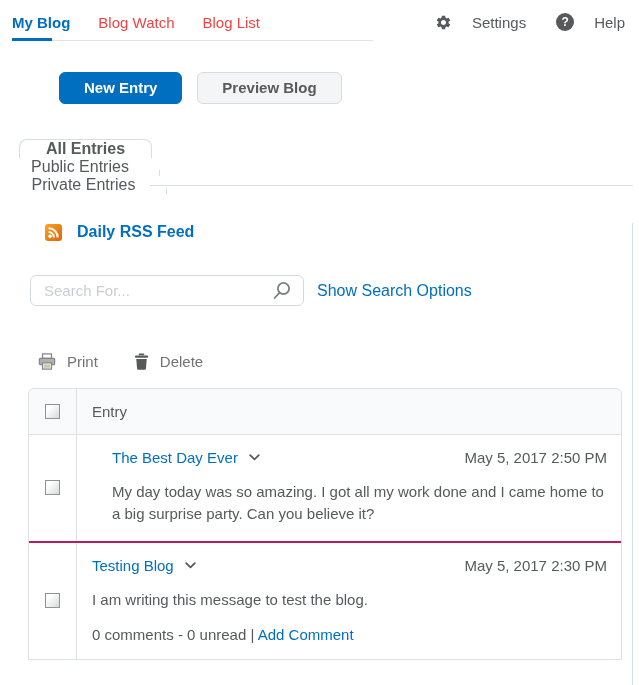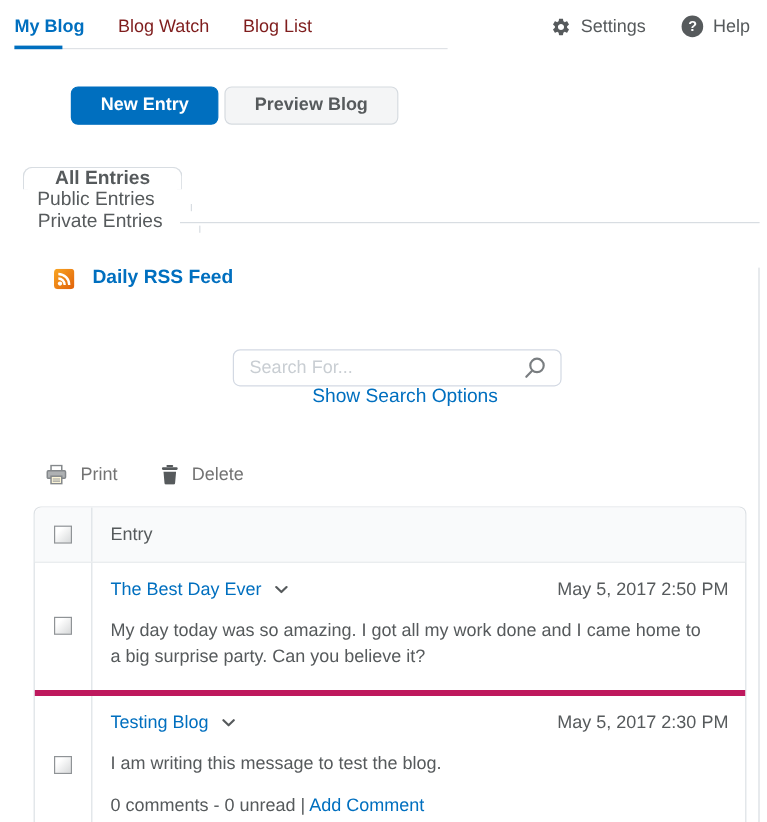--- a/index.html
+++ b/index.html
@@ -3,64 +3,64 @@
 <meta charset="utf-8">
 <style>
   html,body{margin:0;padding:0;}
   body{
     width:639px;height:685px;overflow:hidden;background:#ffffff;
     font-family:"Liberation Sans","DejaVu Sans",sans-serif;
     color:#565a5c;-webkit-font-smoothing:antialiased;
   }
   
   .topnav{display:flex;align-items:center;padding:13px 14px 0 12px;}
-  .nav-item{font-size:15px;color:#7f1d1d;margin-right:28px;cursor:pointer;white-space:nowrap;}
+  .nav-item{font-size:15px;color:#ef4444;margin-right:28px;cursor:pointer;white-space:nowrap;}
   .nav-item.active{color:#006fbf;font-weight:bold;}
   .nav-right{margin-left:auto;display:flex;align-items:center;gap:30px;}
-  .nav-util{display:flex;align-items:center;gap:8px;font-size:15px;color:#565a5c;cursor:pointer;}
+  .nav-util{display:flex;align-items:center;gap:20px;font-size:15px;color:#565a5c;cursor:pointer;}
   .help-circle{width:18px;height:18px;border-radius:50%;background:#565a5c;color:#fff;
     font-size:12px;font-weight:bold;display:flex;align-items:center;justify-content:center;}
   .nav-line{margin:9px 0 0 12px;width:361px;height:1px;background:#dfe2e6;position:relative;}
   .nav-line .active-bar{position:absolute;left:0;top:-2px;width:40px;height:3px;background:#006fbf;}
   
-  .actions{margin:31px 0 0 12px;display:flex;gap:5px;padding-left:47px;}
+  .actions{margin:31px 0 0 12px;display:flex;gap:15px;padding-left:47px;}
   .btn{font-family:inherit;font-size:15px;font-weight:bold;border-radius:6px;height:32px;
     padding:0 24px;cursor:pointer;line-height:30px;}
   .btn-primary{background:#006fbf;border:1px solid #006fbf;color:#ffffff;}
   .btn-secondary{background:#f4f5f6;border:1px solid #d6dbe0;color:#565a5c;}
   
   .tabstrip{margin-top:35px;width:633px;height:47px;position:relative;display:flex;flex-direction:column;}
   .tabline{position:absolute;left:150px;right:0;bottom:0;height:1px;background:#d8dde2;}
   .tab{display:flex;align-items:center;justify-content:center;font-size:16px;color:#565a5c;
     cursor:pointer;position:relative;}
   .tab.active{width:131px;margin-left:19px;background:#fff;border:1px solid #d8dde2;border-bottom:none;
     border-radius:8px 8px 0 0;font-weight:bold;z-index:2;}
   .tab.plain{width:160px;}
   .tab.plain2{width:167px;}
   .tab.plain::after,.tab.plain2::after{content:"";position:absolute;right:0;bottom:0;width:1px;height:6px;background:#d8dde2;}
   
   .panel{width:632px;border-right:1px solid #d8dde2;min-height:497px;box-sizing:content-box;}
   .rss-row{margin:37px 0 0 45px;display:flex;align-items:center;gap:15px;}
   .rss-label{color:#006fbf;font-size:16px;font-weight:bold;cursor:pointer;}
-  .search-row{margin:50px 0 0 30px;display:flex;align-items:center;flex-direction:column;}
+  .search-row{margin:34px 0 0 30px;display:flex;align-items:center;}
   .search-wrap{position:relative;width:274px;}
   .search-input{width:100%;height:31px;box-sizing:border-box;border:1px solid #d3d9e3;border-radius:6px;
     padding:0 44px 0 13px;font-size:15px;font-family:inherit;color:#565a5c;outline:none;}
   .search-input::placeholder{color:#c9ced3;}
   .search-btn{position:absolute;right:10px;top:5px;width:24px;height:22px;border:none;background:transparent;
     cursor:pointer;padding:0;display:flex;align-items:center;justify-content:center;}
   .show-options{margin-left:13px;color:#006fbf;font-size:16px;cursor:pointer;text-decoration:none;}
   .toolbar{margin:47px 0 0 38px;display:flex;align-items:center;gap:36px;}
   .tool{display:flex;align-items:center;gap:11px;font-size:15px;color:#737373;cursor:pointer;}
   
   .table{margin:18px 0 0 28px;width:594px;box-sizing:border-box;border:1px solid #dde1e5;
     border-radius:6px 6px 0 0;}
   .t-head{height:45px;background:#f9fafb;display:flex;border-bottom:1px solid #dde1e5;border-radius:6px 6px 0 0;}
   .t-row{display:flex;}
-  .t-row.sep{border-bottom:5px solid #be185d;}
+  .t-row.sep{border-bottom:2px solid #be185d;gap:20px;}
   .c-check{width:47px;flex:0 0 47px;border-right:1px solid #dde1e5;display:flex;align-items:center;justify-content:center;}
   .c-entry{flex:1;padding:0 14px 0 15px;min-width:0;}
   .t-head .c-entry{display:flex;align-items:center;font-size:15px;color:#565a5c;}
   .checkbox{width:13px;height:13px;border:1px solid #8f9396;background:linear-gradient(135deg,#ffffff 25%,#d7d9da 100%);
     cursor:pointer;}
   .entry{padding:14px 0 16px 0;}
   .entry-head{display:flex;align-items:center;}
   .entry-title{color:#006fbf;font-size:15px;cursor:pointer;white-space:nowrap;}
   .chev{margin-left:11px;cursor:pointer;display:flex;align-items:center;}
   .entry-date{margin-left:auto;font-size:15px;color:#565a5c;white-space:nowrap;}

